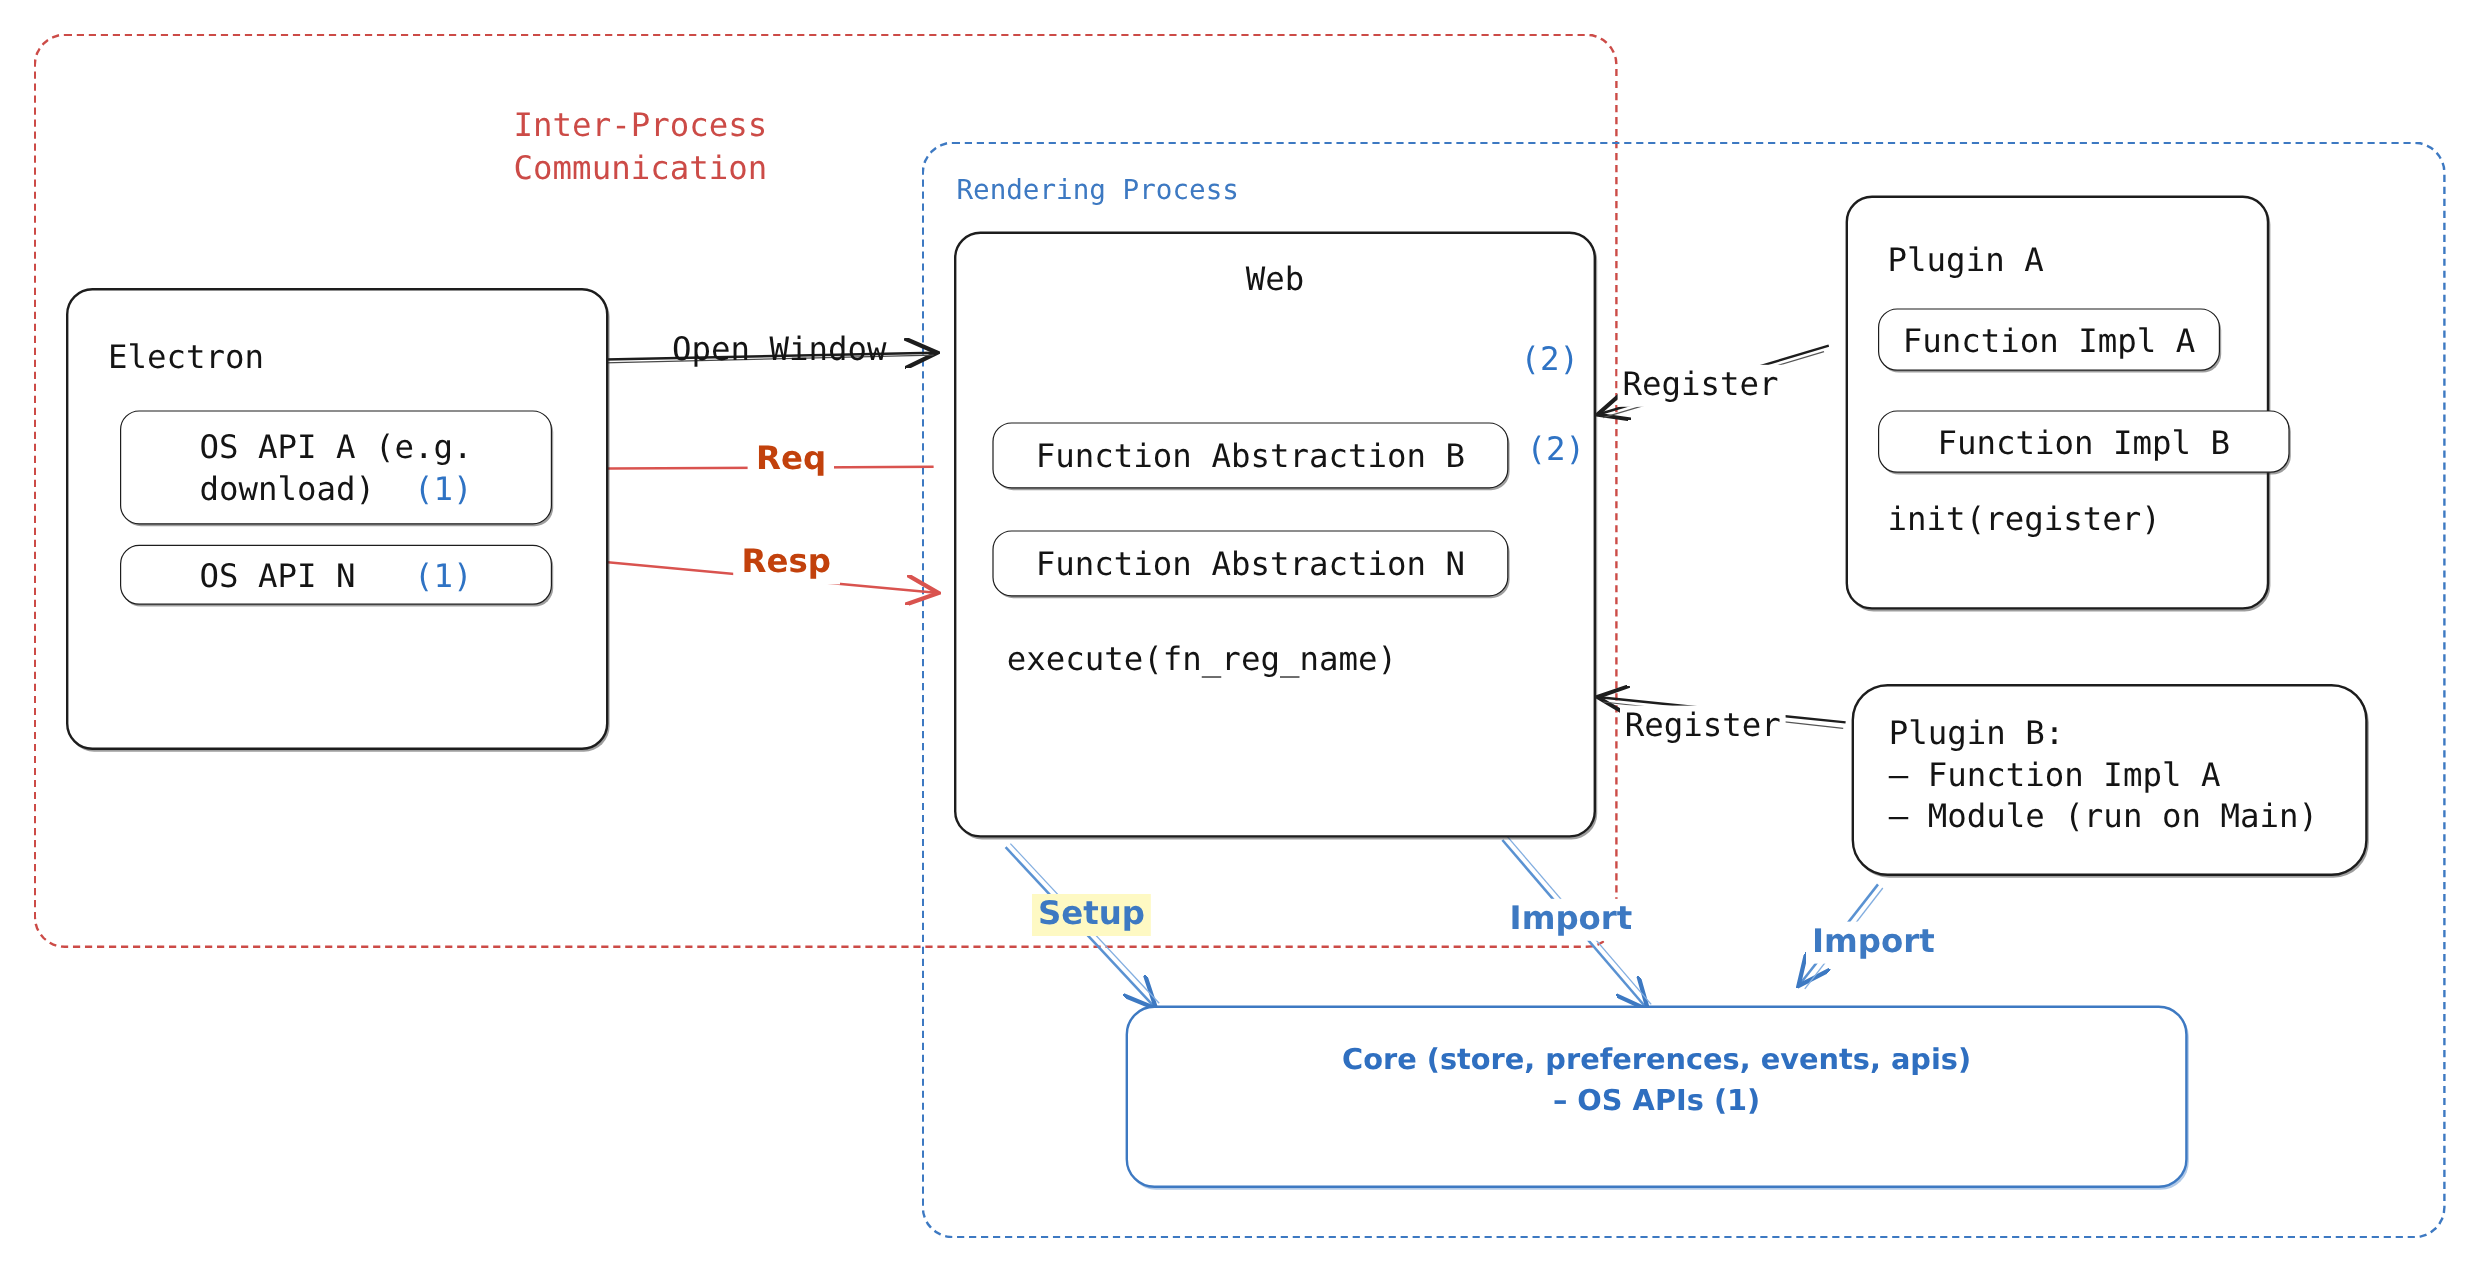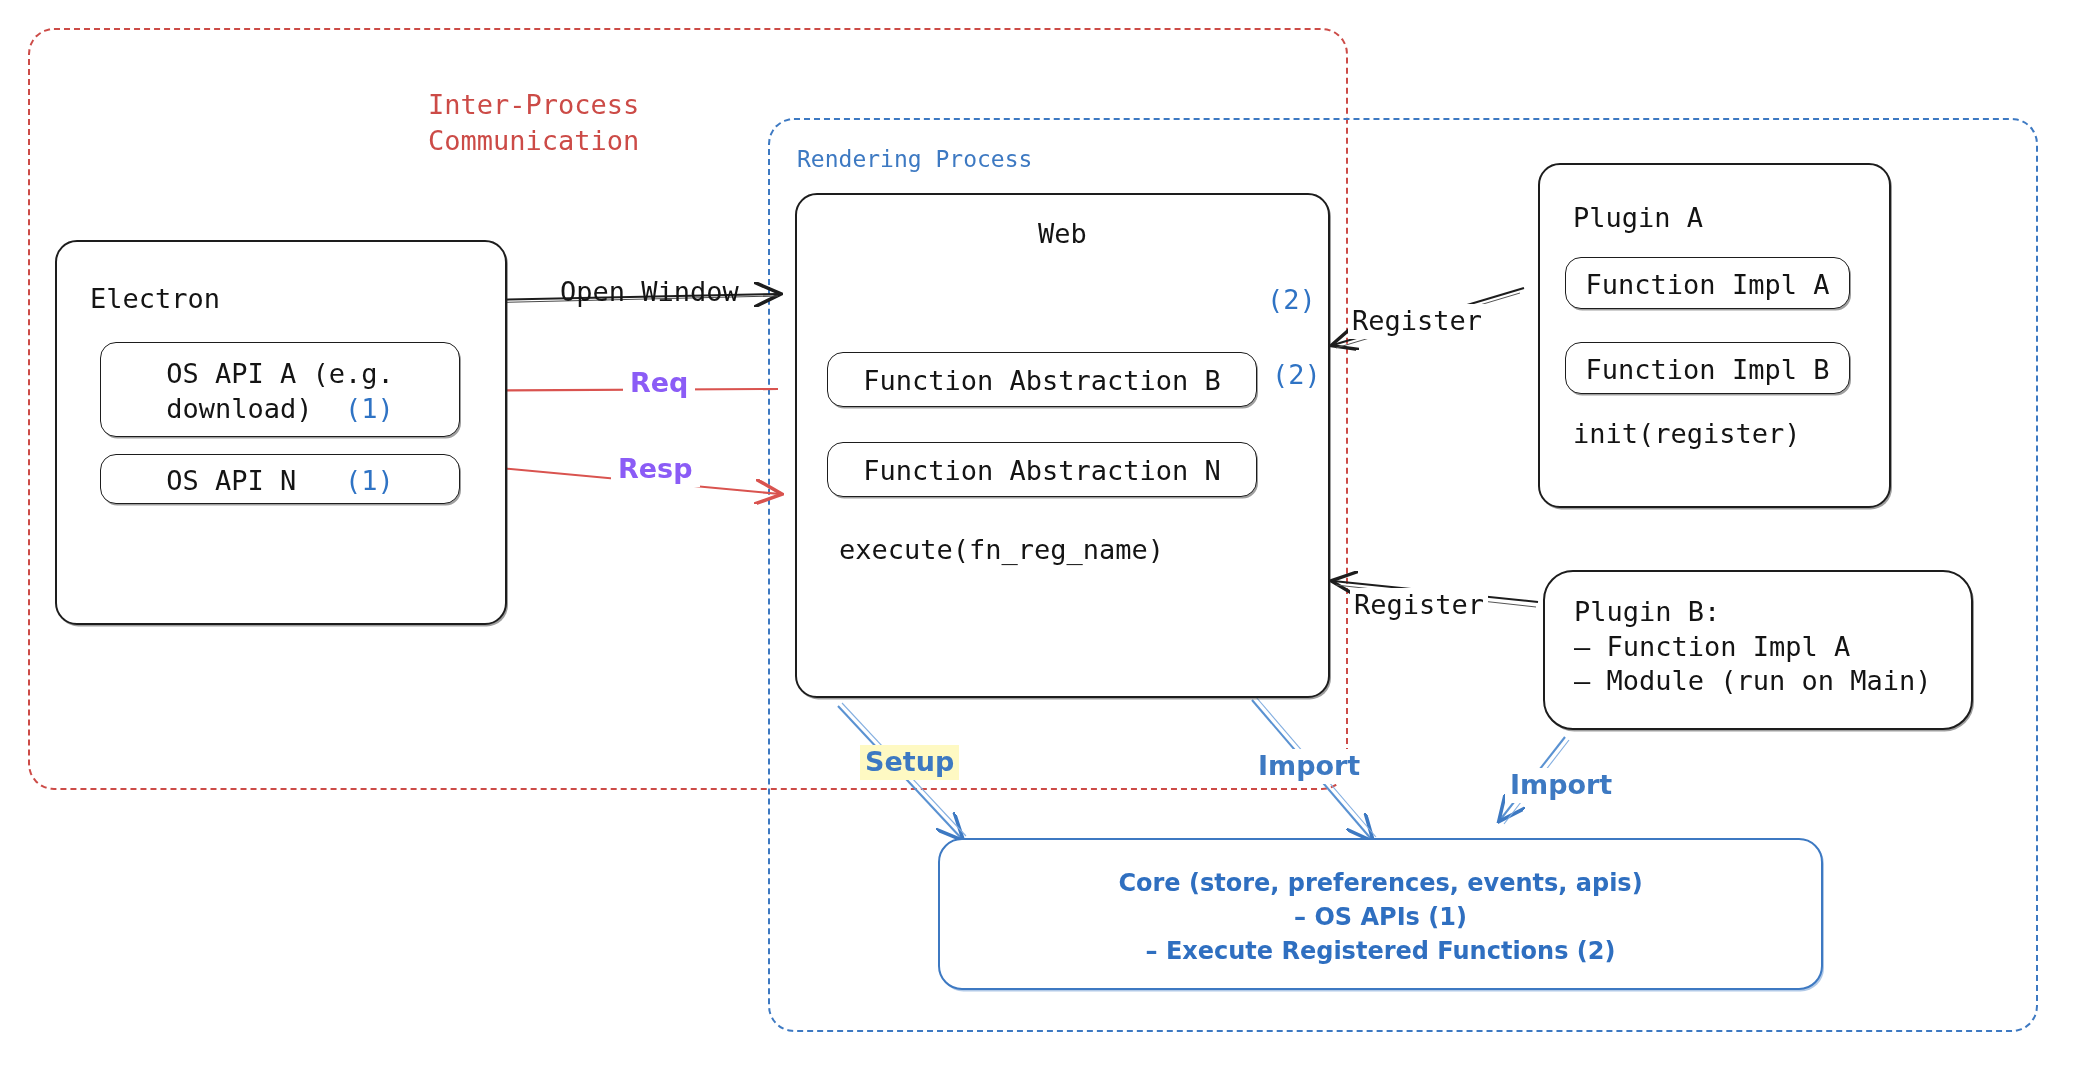--- a/index.html
+++ b/index.html
@@ -72,21 +72,21 @@
   }
   .title-blue {
     color: #3d79c2;
     font-size: 23px;
   }
   .num-blue {
     color: #2f73c4;
     font-size: 27px;
   }
   .edge-red {
-    color: #8b5cf6;
+    color: #c2410c;
     font-size: 27px;
     font-family: "DejaVu Sans", "Liberation Sans", sans-serif;
     font-weight: 600;
   }
   .edge-blue {
     color: #3d79c2;
     font-size: 27px;
     font-family: "DejaVu Sans", "Liberation Sans", sans-serif;
     font-weight: 700;
   }
@@ -203,35 +203,35 @@
     <div class="lbl" style="left:42px; top:338px;">execute(fn_reg_name)</div>
   </div>
 
   <div class="node sketchbox" style="left:1538px; top:163px; width:353px; height:345px;">
     <div class="lbl" style="left:33px; top:36px;">Plugin A</div>
 
     <div class="node sketchbox inner" style="left:25px; top:92px; width:285px; height:52px;">
       <div class="lbl center" style="top:10px;">Function Impl A</div>
     </div>
 
-    <div class="node sketchbox inner" style="left:25px; top:177px; width:285px; height:52px;">
+    <div class="node sketchbox inner" style="left:25px; top:177px; width:343px; height:52px;">
       <div class="lbl center" style="top:10px;">Function Impl B</div>
     </div>
 
     <div class="lbl" style="left:33px; top:252px;">init(register)</div>
   </div>
 
   <div class="node sketchbox" style="left:1543px; top:570px; width:430px; height:160px;border-radius:30px;">
     <div class="lbl" style="left:29px; top:23px;"><span>Plugin B:</span>
 <span>– Function Impl A</span>
 <span>– Module (run on Main)</span></div>
   </div>
 
   <div class="node corebox" style="left:938px; top:838px; width:885px; height:152px;">
-    <div class="core-text" style="top:26px;"><span>Core (store, preferences, events, apis)</span><br><span>– OS APIs (1)</span><br><span>– Execute Registered Functions (2)</span></div>
+    <div class="core-text" style="top:26px;"><span>Core (store, preferences, events, apis)</span><br><span>– OS APIs (1)</span><br></div>
   </div>
 
   <div class="lbl" style="left:560px; top:275px;">Open Window</div>
 
   <div class="lbl edge-red" style="left:623px; top:366px; background:#fff; padding:0 7px;">Req</div>
 
   <div class="lbl edge-red" style="left:611px; top:452px; background:#fff; padding:0 7px;">Resp</div>
 
   <div class="lbl" style="left:1348px; top:304px; background:#fff; padding:0 4px;">Register</div>
 

